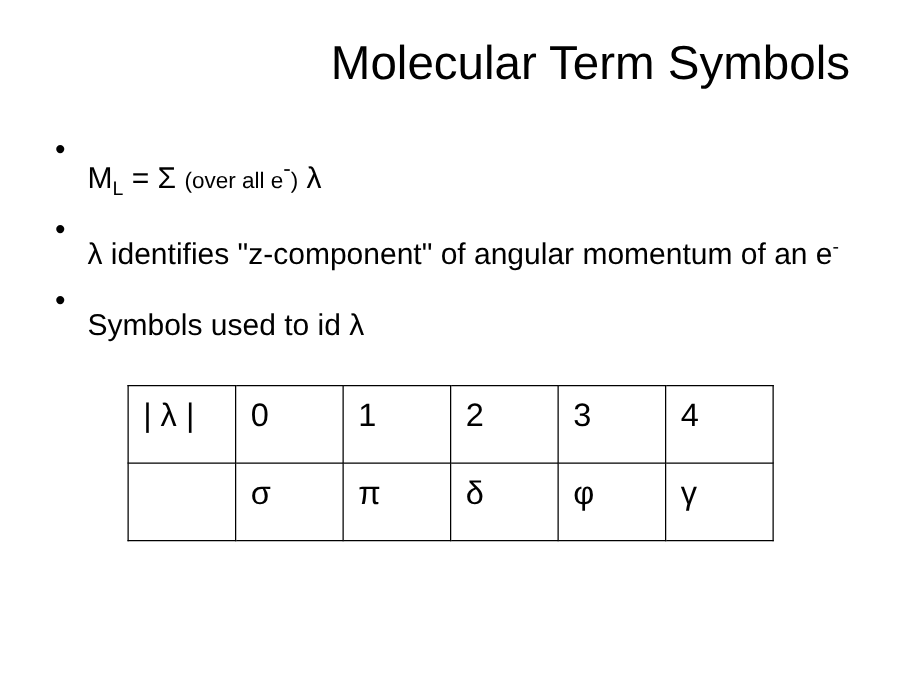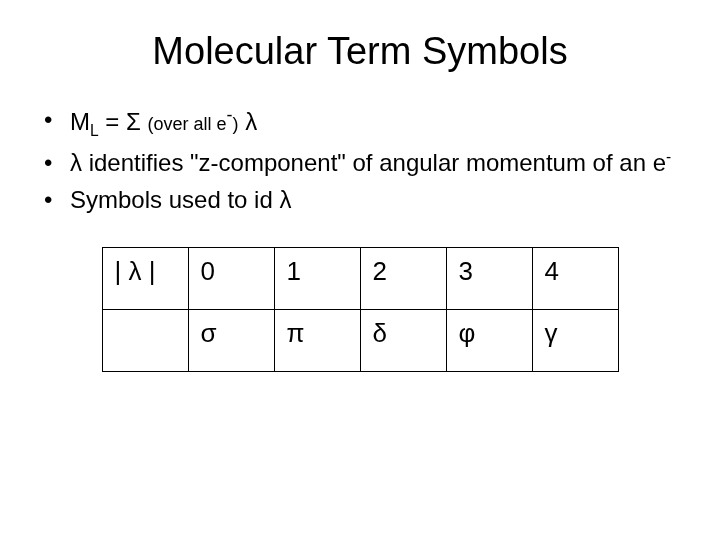--- a/index.html
+++ b/index.html
@@ -5,40 +5,41 @@
   * { margin: 0; padding: 0; box-sizing: border-box; }
   body {
     width: 720px;
     height: 540px;
     background: #fff;
     font-family: Arial, Helvetica, sans-serif;
     color: #000;
     padding: 30px 40px;
   }
   .title {
-    text-align: center;
+    text-align: right;
     font-size: 38px;
     font-weight: 400;
     margin-bottom: 30px;
   }
   .bullets {
     font-size: 24px;
     line-height: 1.4;
   }
   .bullet {
     display: flex;
     margin-bottom: 4px;
   }
   .dot {
     width: 30px;
     flex-shrink: 0;
     padding-left: 4px;
   }
   .bullet-text {
     flex: 1;
+    margin-top: 20px;
   }
   .sub { vertical-align: sub; font-size: 0.65em; }
   .sup { vertical-align: super; font-size: 0.65em; }
   .paren { font-size: 0.75em; }
   .table-wrap {
     margin: 30px auto 0;
     display: flex;
     justify-content: center;
   }
   table {

